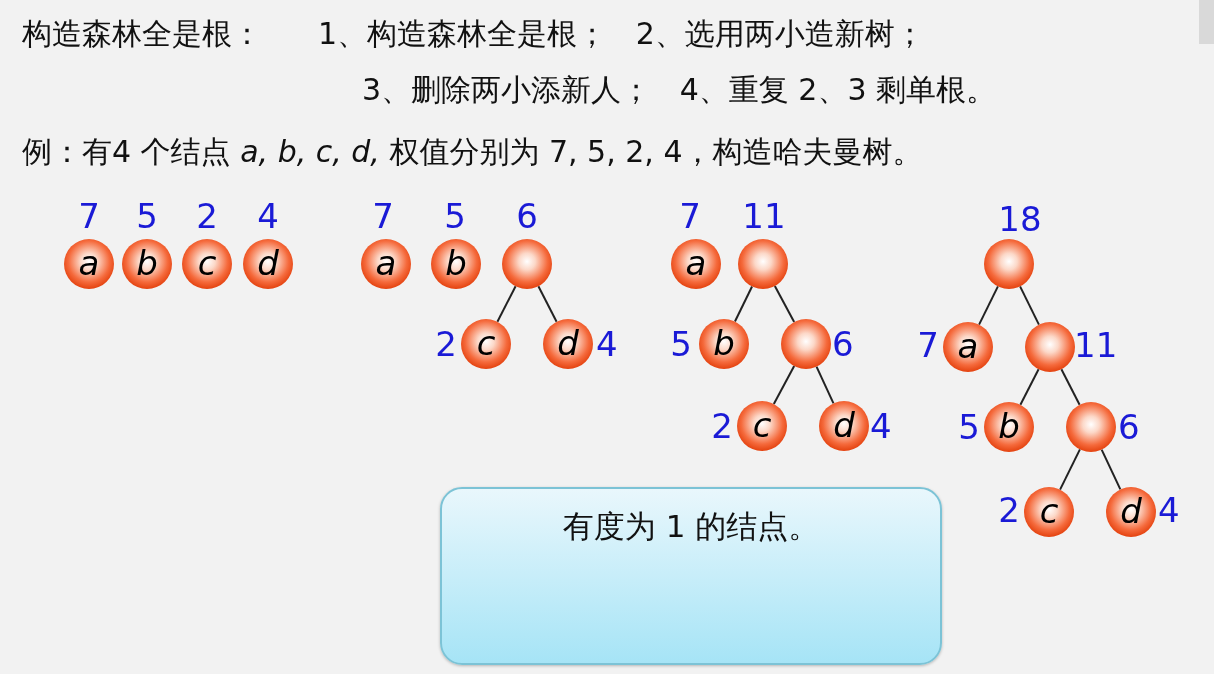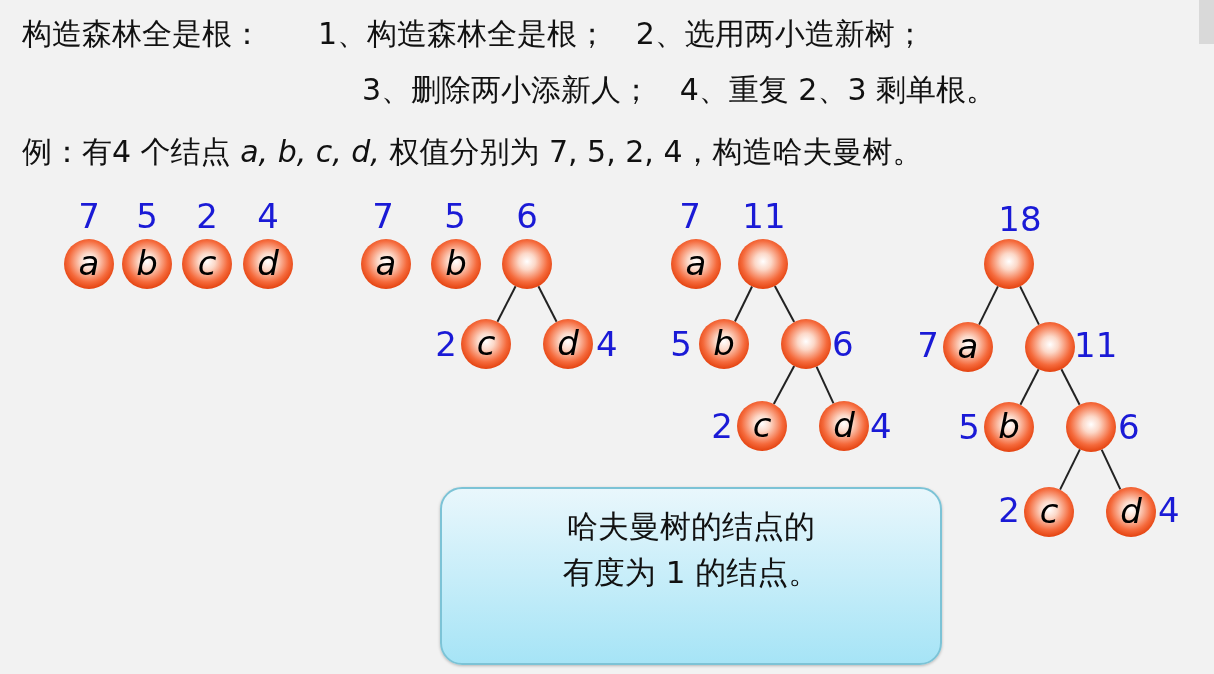--- a/index.html
+++ b/index.html
@@ -165,15 +165,14 @@
         <g>
           <circle cx="1131" cy="512" r="25" fill="url(#ball)"></circle>
           <text x="1131" y="523" text-anchor="middle" font-size="34" font-style="italic" font-family="DejaVu Sans, sans-serif" fill="#000">d</text>
           <text x="1158" y="522" text-anchor="start" font-size="34" font-family="DejaVu Sans, sans-serif" fill="#1a1ad6">4</text>
         </g>
       </g>
     </g>
 </svg>
 
 <div class="callout">
-  <div>哈夫曼树的结点的</div>
   <div>有度为 1 的结点。</div>
 </div>
 
 </body></html>

